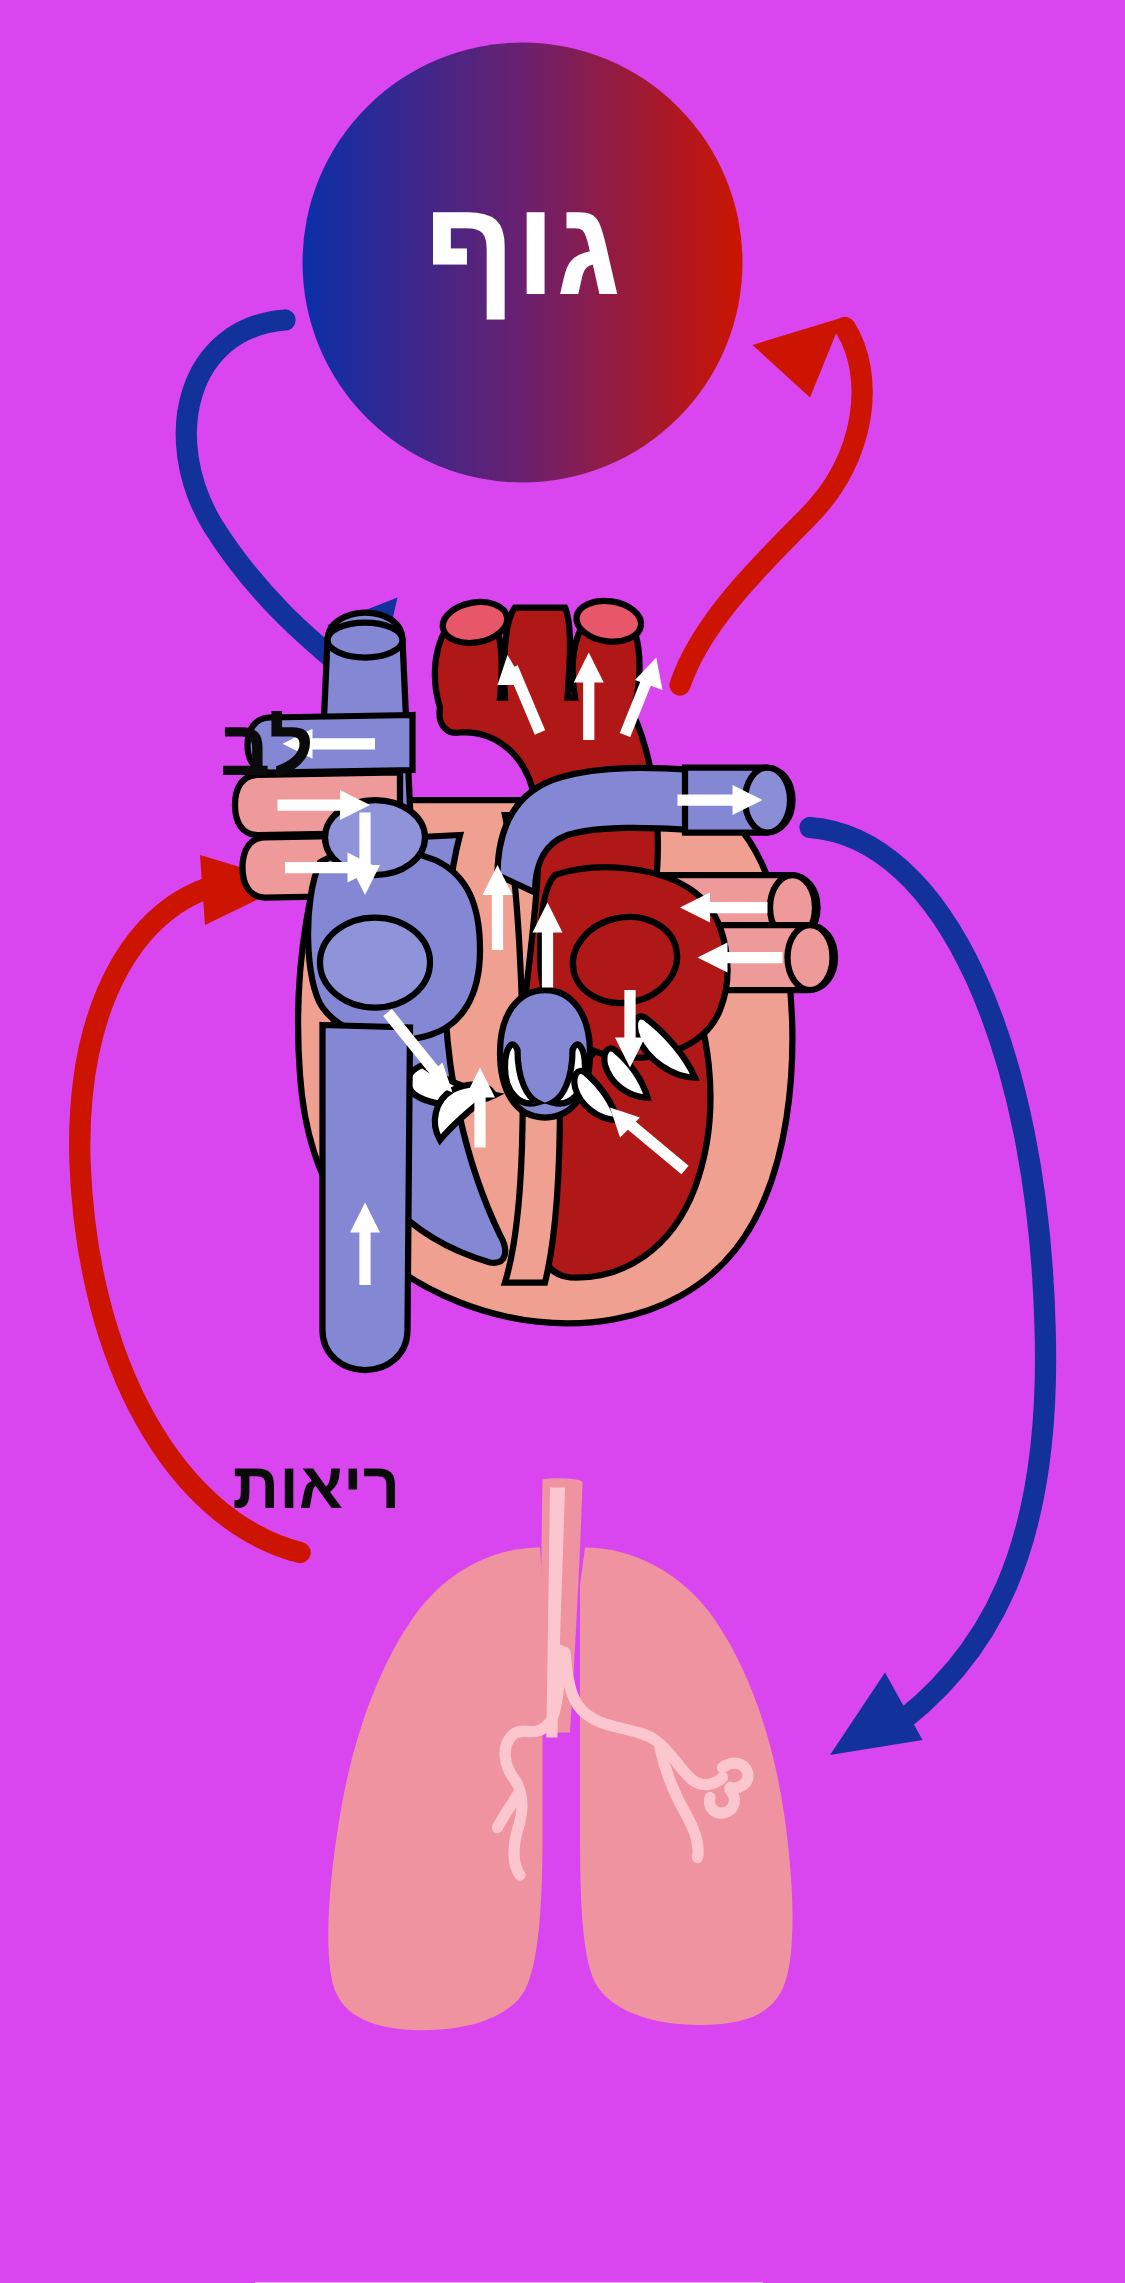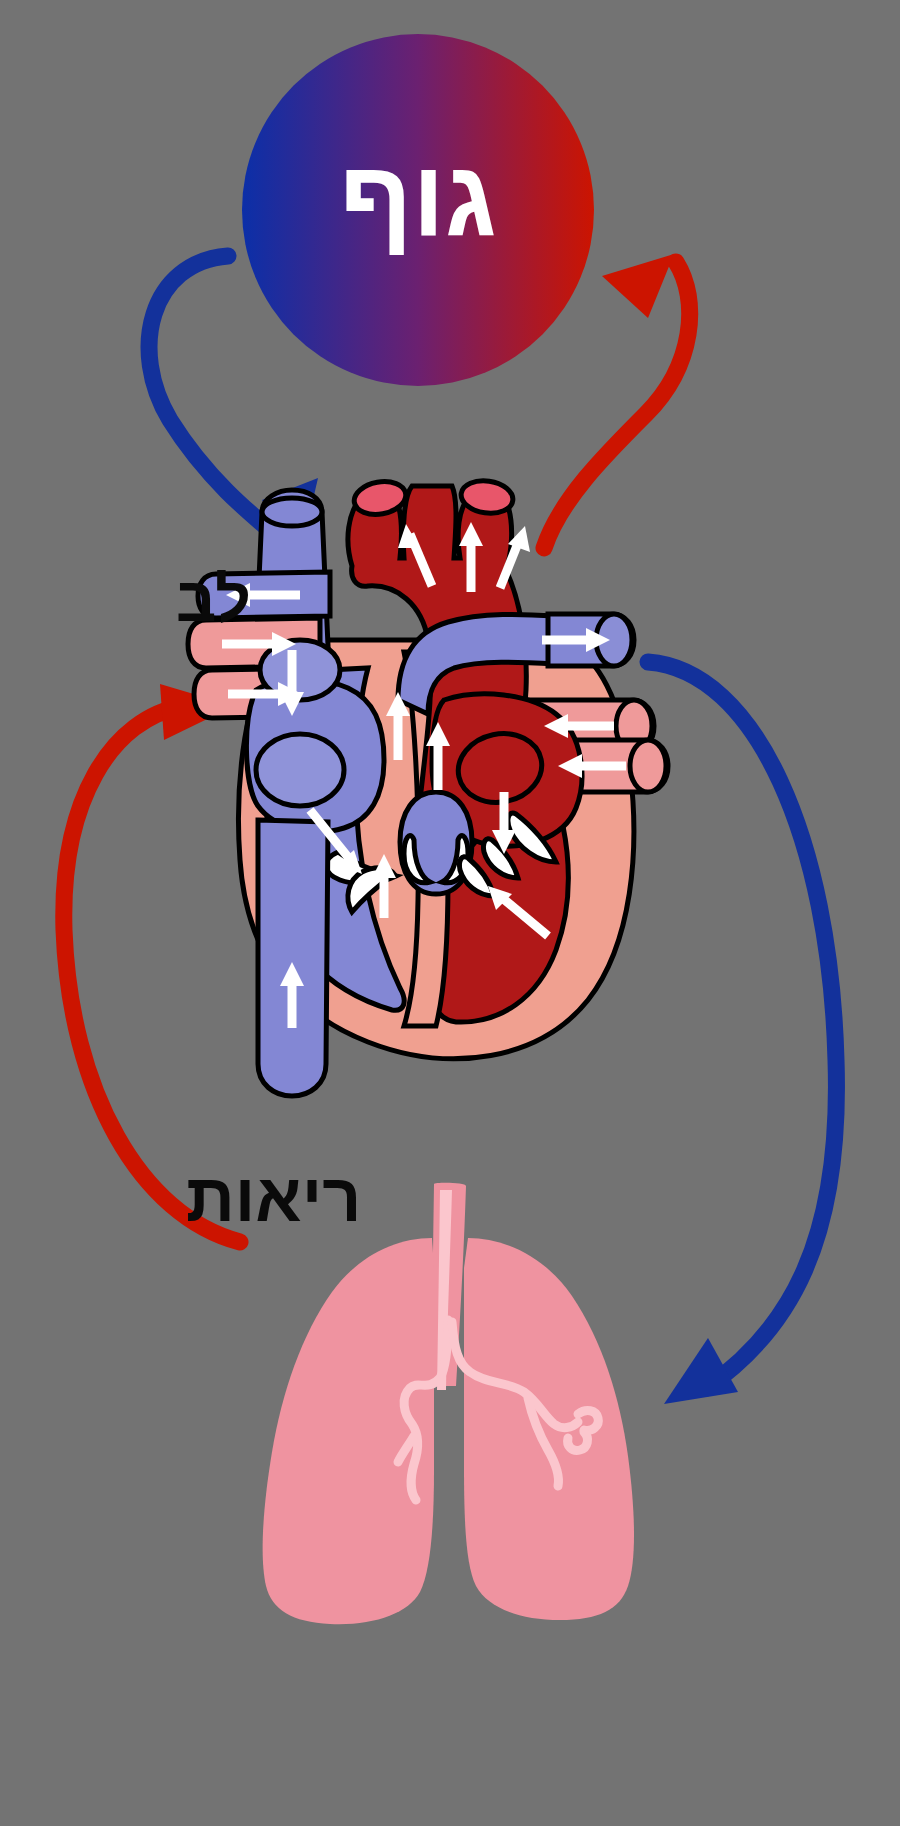--- a/index.html
+++ b/index.html
@@ -12,21 +12,21 @@
     height: 1826px;
     position: relative;
     overflow: hidden;
     font-family: "Liberation Sans", sans-serif;
   }
   #stage {
     position: absolute;
     inset: 0;
     width: 900px;
     height: 1826px;
-    background: #737373;
+    background: #d946ef;
   }
   svg.layer {
     position: absolute;
     left: 0;
     top: 0;
     width: 900px;
     height: 1826px;
     display: block;
   }
   .heb-label {
@@ -40,21 +40,21 @@
     line-height: 1;
   }
   #label-heart {
     left: 176px;
     top: 568px;
     font-size: 63px;
   }
   #label-lungs {
     left: 186px;
     top: 1163px;
-    font-size: 68px;
+    font-size: 52px;
   }
   #body-circle-text {
     position: absolute;
     left: 262px;
     top: 136px;
     width: 312px;
     text-align: center;
     font-size: 108px;
     font-weight: bold;
     color: #ffffff;

